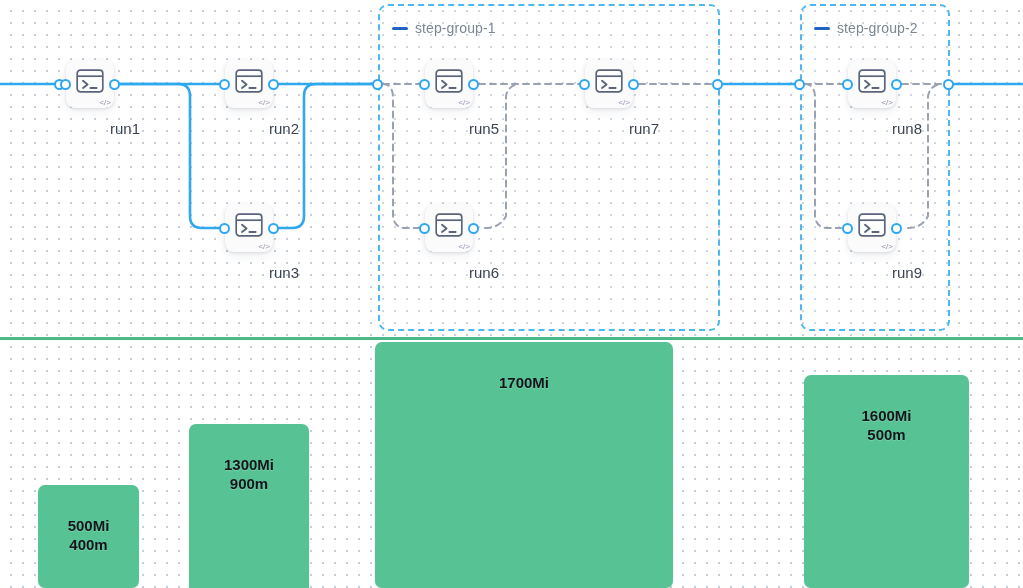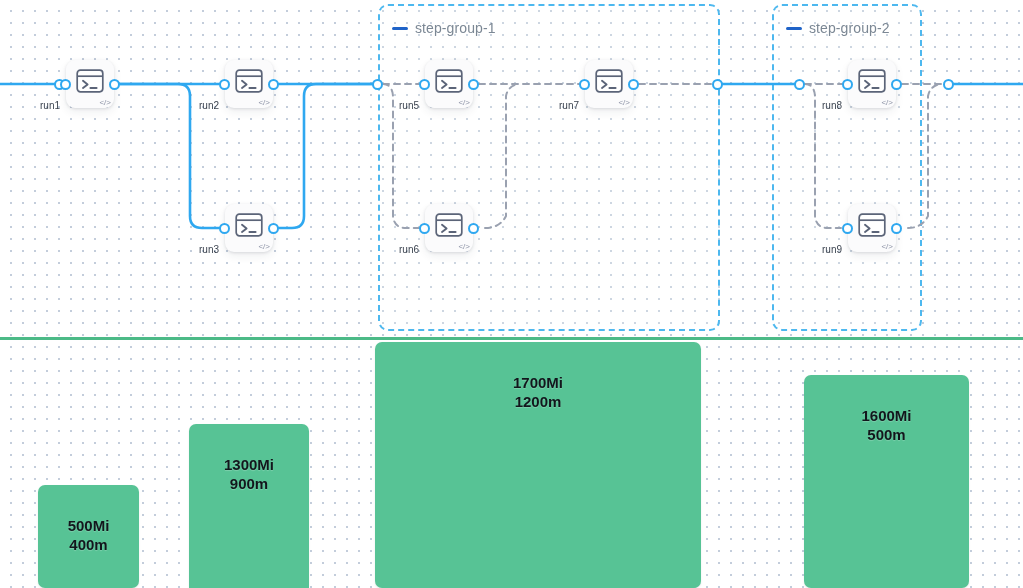--- a/index.html
+++ b/index.html
@@ -47,22 +47,22 @@
     box-sizing:border-box;
   }
   .term-icon{
     position:absolute;left:10px;top:9px;width:28px;height:24px;
   }
   .code-glyph{
     position:absolute;right:3px;bottom:1px;
     font-size:8px;color:#8d93a6;line-height:1;font-family:"Liberation Sans", sans-serif;
   }
   .node-label{
-    position:absolute;top:40px;left:-26px;width:100px;text-align:left;
-    font-size:10px;color:#3c4450;white-space:nowrap;
+    position:absolute;top:60px;left:-26px;width:100px;text-align:right;
+    font-size:15px;color:#3c4450;white-space:nowrap;
   }
   .handle{
     position:absolute;width:11px;height:11px;border-radius:50%;
     background:#ffffff;border:2.6px solid #2fa8f0;box-sizing:border-box;
     top:18.5px;
   }
   .handle.left{left:-6px;}
   .handle.right{right:-6px;}
   .free-handle{
     position:absolute;width:11px;height:11px;border-radius:50%;
@@ -97,21 +97,21 @@
 
 <div id="canvas">
 
   <div class="layer">
     <div class="group" style="left:378px;top:4px;width:342px;height:327px;">
       <div class="group-label">
         <span class="group-dash"></span>
         <span>step-group-1</span>
       </div>
     </div>
-    <div class="group" style="left:772px;top:4px;width:150px;height:327px;">
+    <div class="group" style="left:800px;top:4px;width:150px;height:327px;">
       <div class="group-label">
         <span class="group-dash"></span>
         <span>step-group-2</span>
       </div>
     </div>
   </div>
 
   <svg class="edges" viewBox="0 0 1023 588" preserveAspectRatio="none">
     <g fill="none" stroke="#2fa8f0" stroke-width="2.6" stroke-linecap="round">
 
@@ -288,24 +288,23 @@
       </div>
     </div>
 
     <div class="bar" style="left:189px;top:424px;width:120px;height:173px;">
       <div class="bar-label">
         <span>1300Mi</span>
         <span class="l2">900m</span>
       </div>
     </div>
 
-    <div class="bar" style="left:375px;top:342px;width:326px;height:246px;">
+    <div class="bar" style="left:375px;top:342px;width:298px;height:246px;">
       <div class="bar-label">
         <span>1700Mi</span>
-        <span class="l2">1200m</span>
       </div>
     </div>
 
     <div class="bar" style="left:804px;top:375px;width:165px;height:213px;">
       <div class="bar-label">
         <span>1600Mi</span>
         <span class="l2">500m</span>
       </div>
     </div>
 

